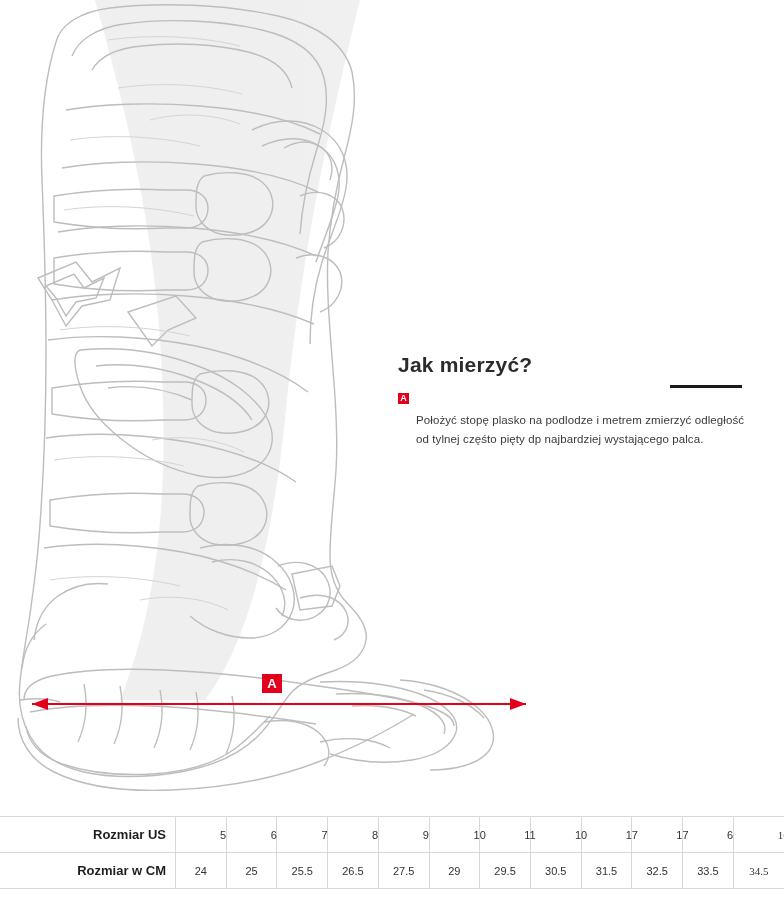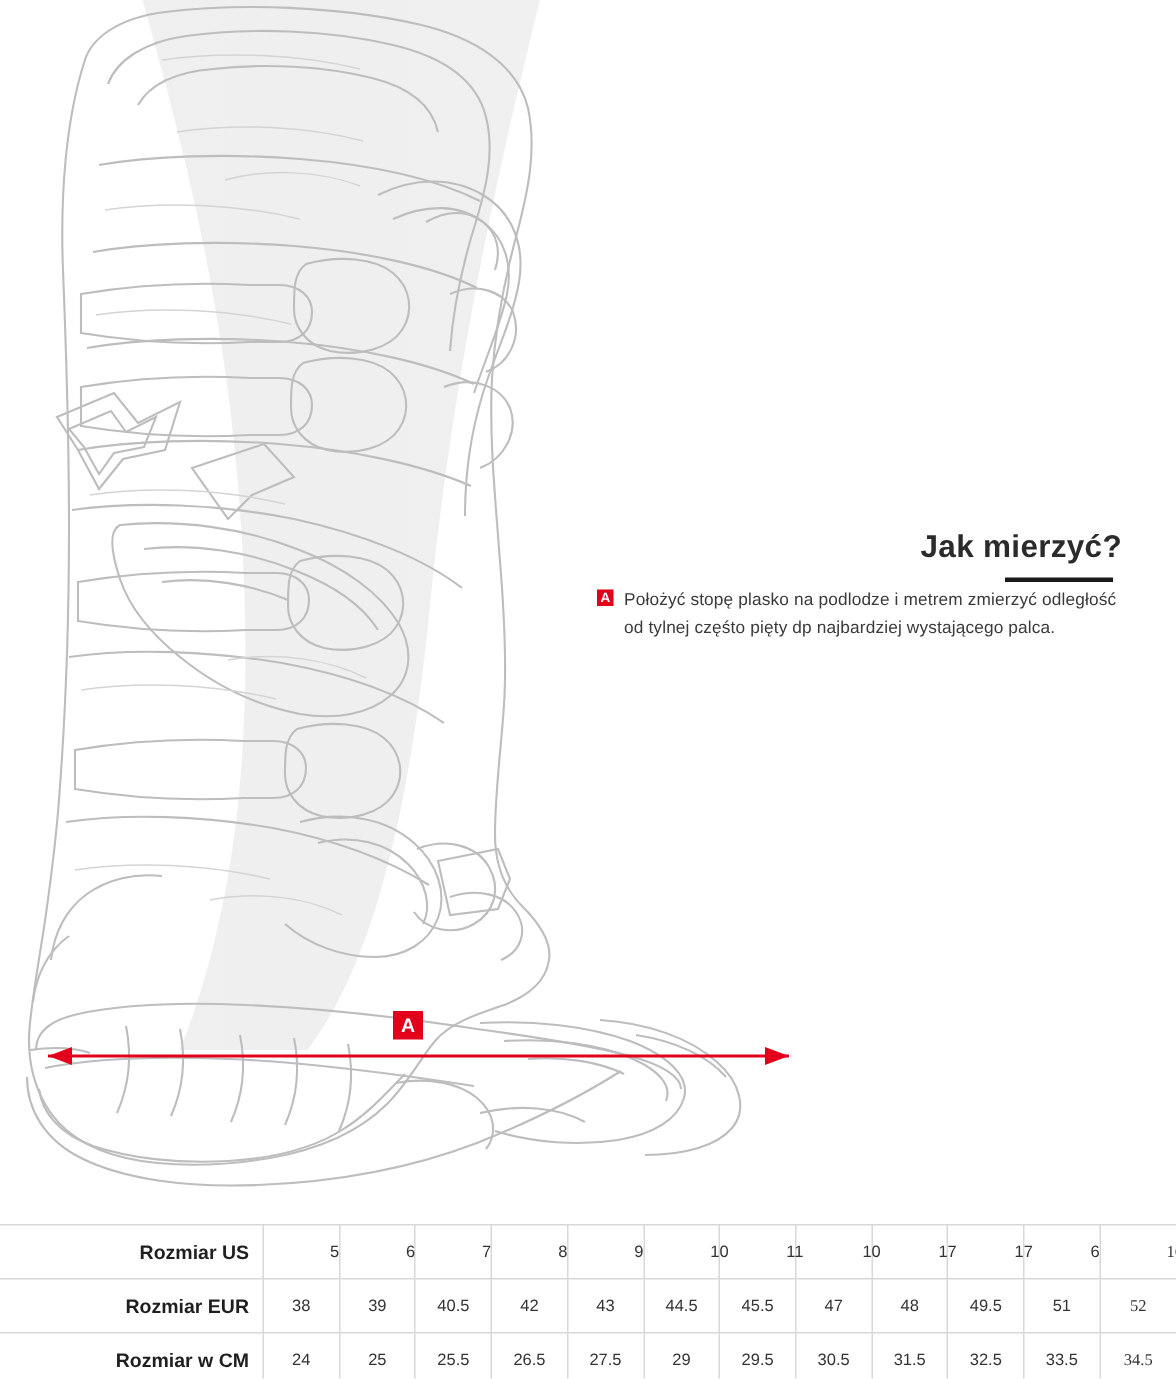--- a/index.html
+++ b/index.html
@@ -36,21 +36,20 @@
     top: 352px;
     width: 350px;
   }
   #instructions-title {
     font-size: 21px;
     font-weight: bold;
     color: #2b2b2b;
     letter-spacing: 0.2px;
     margin: 0 0 6px 0;
     line-height: 1.2;
-    text-align: right;
   }
   #instructions-rule {
     position: absolute;
     left: 272px;
     top: 33px;
     width: 72px;
     height: 3px;
     background: #1a1a1a;
   }
   #instruction-row {
@@ -70,20 +69,21 @@
     width: 11px;
     height: 11px;
     margin-top: 2px;
     margin-right: 7px;
   }
   #instruction-text {
     font-size: 11.5px;
     color: #3a3a3a;
     line-height: 1.65;
     letter-spacing: 0.1px;
+    margin-top: 20px;
   }
 
   
   #measure-marker {
     position: absolute;
     left: 262px;
     top: 674px;
     width: 20px;
     height: 19px;
     background: #e2001a;
@@ -287,35 +287,20 @@
         <td>9</td>
         <td>10</td>
         <td>11</td>
         <td>10</td>
         <td>17</td>
         <td>17</td>
         <td>6</td>
         <td>16</td>
       </tr>
       <tr>
-        <td class="row-label">Rozmiar EUR</td>
-        <td>38</td>
-        <td>39</td>
-        <td>40.5</td>
-        <td>42</td>
-        <td>43</td>
-        <td>44.5</td>
-        <td>45.5</td>
-        <td>47</td>
-        <td>48</td>
-        <td>49.5</td>
-        <td>51</td>
-        <td>52</td>
-      </tr>
-      <tr>
         <td class="row-label">Rozmiar w CM</td>
         <td>24</td>
         <td>25</td>
         <td>25.5</td>
         <td>26.5</td>
         <td>27.5</td>
         <td>29</td>
         <td>29.5</td>
         <td>30.5</td>
         <td>31.5</td>

